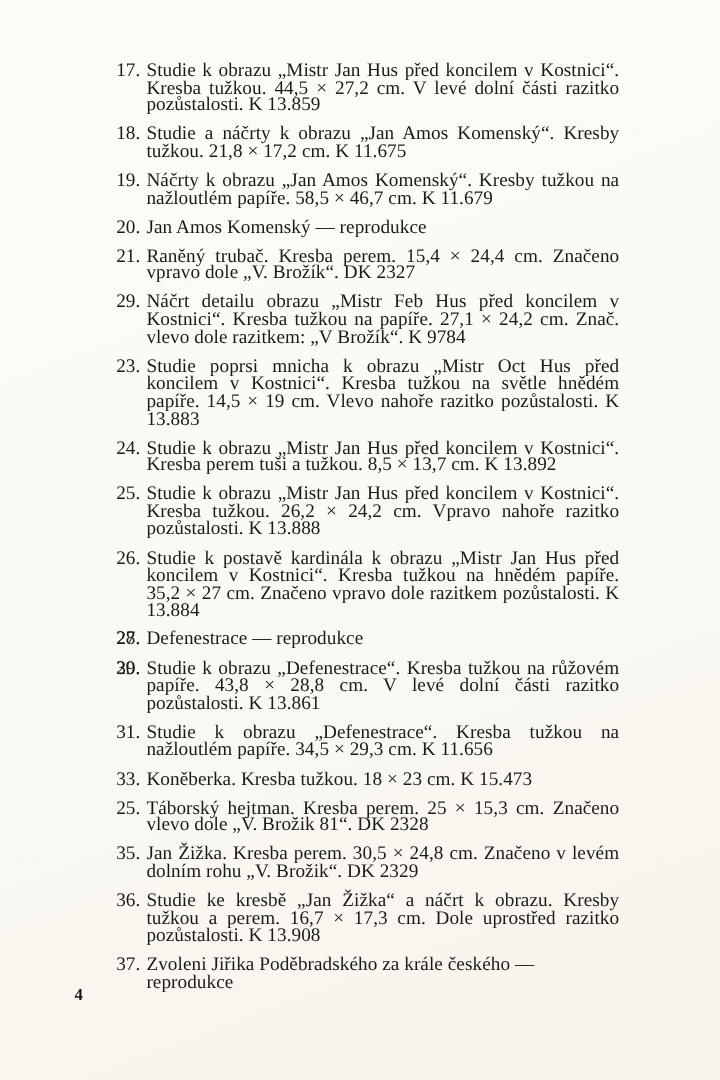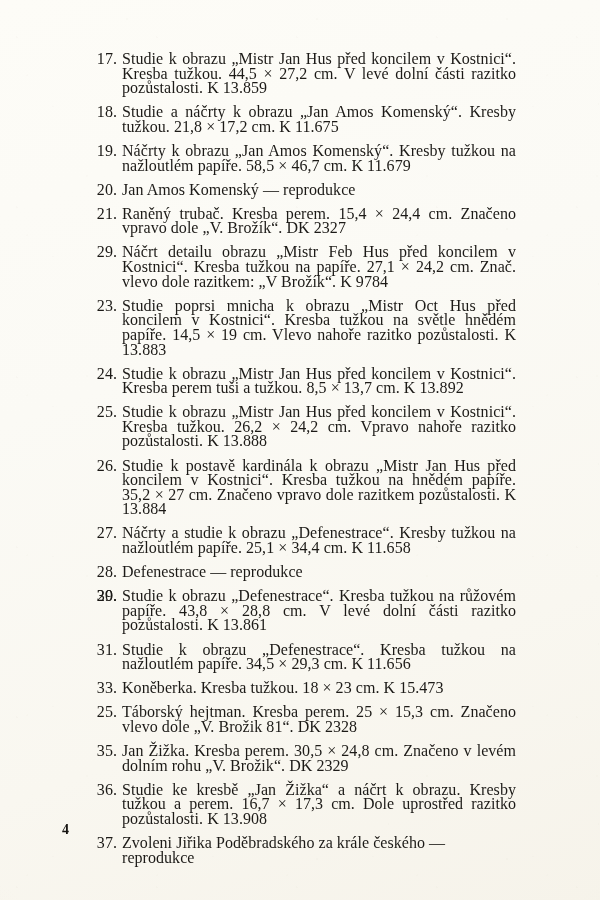--- a/index.html
+++ b/index.html
@@ -100,21 +100,21 @@
   <div class="entry"><span class="num">17.</span><span class="body">Studie k obrazu „Mistr Jan Hus před koncilem v Kostnici“. Kresba tužkou. 44,5 × 27,2 cm. V levé dolní části razitko pozůstalosti. K 13.859</span></div>
       <div class="entry"><span class="num">18.</span><span class="body">Studie a náčrty k obrazu „Jan Amos Komenský“. Kresby tužkou. 21,8 × 17,2 cm. K 11.675</span></div>
       <div class="entry"><span class="num">19.</span><span class="body">Náčrty k obrazu „Jan Amos Komenský“. Kresby tužkou na nažloutlém papíře. 58,5 × 46,7 cm. K 11.679</span></div>
       <div class="entry short"><span class="num">20.</span><span class="body">Jan Amos Komenský — reprodukce</span></div>
       <div class="entry"><span class="num">21.</span><span class="body">Raněný trubač. Kresba perem. 15,4 × 24,4 cm. Značeno vpravo dole „V. Brožík“. DK 2327</span></div>
       <div class="entry"><span class="num">29.</span><span class="body">Náčrt detailu obrazu „Mistr Feb Hus před koncilem v Kostnici“. Kresba tužkou na papíře. 27,1 × 24,2 cm. Znač. vlevo dole razitkem: „V Brožík“. K 9784</span></div>
       <div class="entry"><span class="num">23.</span><span class="body">Studie poprsi mnicha k obrazu „Mistr Oct Hus před koncilem v Kostnici“. Kresba tužkou na světle hnědém papíře. 14,5 × 19 cm. Vlevo nahoře razitko pozůstalosti. K 13.883</span></div>
       <div class="entry"><span class="num">24.</span><span class="body">Studie k obrazu „Mistr Jan Hus před koncilem v Kostnici“. Kresba perem tuši a tužkou. 8,5 × 13,7 cm. K 13.892</span></div>
       <div class="entry"><span class="num">25.</span><span class="body">Studie k obrazu „Mistr Jan Hus před koncilem v Kostnici“. Kresba tužkou. 26,2 × 24,2 cm. Vpravo nahoře razitko pozůstalosti. K 13.888</span></div>
       <div class="entry"><span class="num">26.</span><span class="body">Studie k postavě kardinála k obrazu „Mistr Jan Hus před koncilem v Kostnici“. Kresba tužkou na hnědém papíře. 35,2 × 27 cm. Značeno vpravo dole razitkem pozůstalosti. K 13.884</span></div>
-      <div class="entry"><span class="num">27.</span><span class="body">Náčrty a studie k obrazu „Defenestrace“. Kresby tužkou na nažloutlém papíře. 25,1 × 34,4 cm. K 11.658</span></div>
+      <div class="entry"><span class="num">27.</span></div>
       <div class="entry short"><span class="num">28.</span><span class="body">Defenestrace — reprodukce</span></div>
       <div class="entry"><span class="num">29.</span></div>
       <div class="entry"><span class="num">30.</span><span class="body">Studie k obrazu „Defenestrace“. Kresba tužkou na růžovém papíře. 43,8 × 28,8 cm. V levé dolní části razitko pozůstalosti. K 13.861</span></div>
       <div class="entry"><span class="num">31.</span><span class="body">Studie k obrazu „Defenestrace“. Kresba tužkou na nažloutlém papíře. 34,5 × 29,3 cm. K 11.656</span></div>
       <div class="entry short"><span class="num">33.</span><span class="body">Koněberka. Kresba tužkou. 18 × 23 cm. K 15.473</span></div>
       <div class="entry"><span class="num">25.</span><span class="body">Táborský hejtman. Kresba perem. 25 × 15,3 cm. Značeno vlevo dole „V. Brožik 81“. DK 2328</span></div>
       <div class="entry"><span class="num">35.</span><span class="body">Jan Žižka. Kresba perem. 30,5 × 24,8 cm. Značeno v levém dolním rohu „V. Brožik“. DK 2329</span></div>
       <div class="entry"><span class="num">36.</span><span class="body">Studie ke kresbě „Jan Žižka“ a náčrt k obrazu. Kresby tužkou a perem. 16,7 × 17,3 cm. Dole uprostřed razitko pozůstalosti. K 13.908</span></div>
       <div class="entry short"><span class="num">37.</span><span class="body">Zvoleni Jiřika Poděbradského za krále českého — reprodukce</span></div>
     </div>

